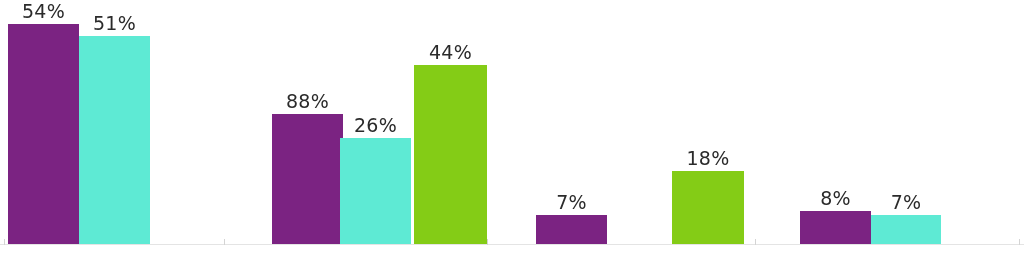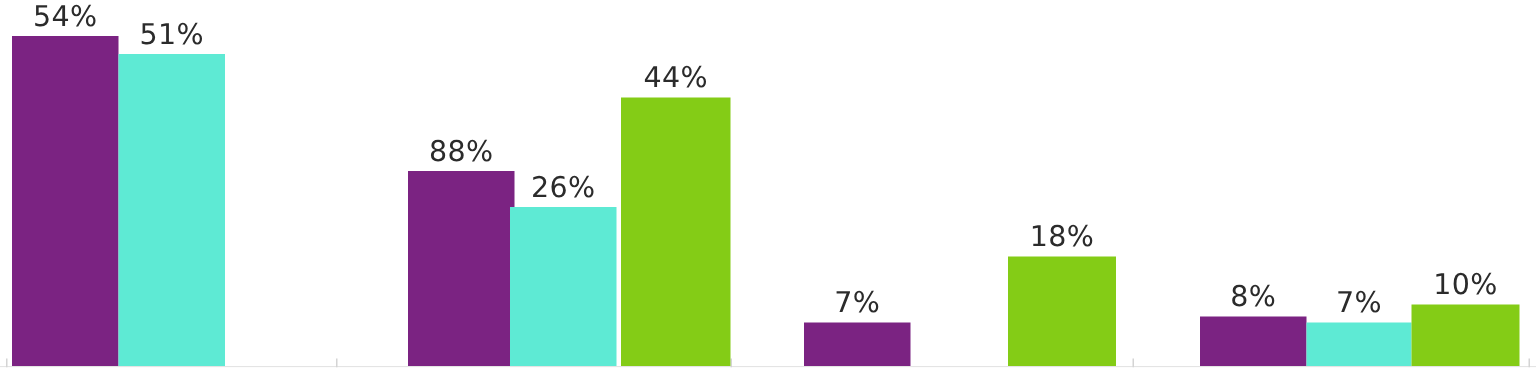--- a/index.html
+++ b/index.html
@@ -108,19 +108,16 @@
       </div>
     </div>
 
     <div class="bar-group" style="left:800px; width:213px;">
       <div class="bar series-0" style="left:0px;   width:71px; height:33px;">
         <span class="bar-label">8%</span>
       </div>
       <div class="bar series-1" style="left:71px;  width:70px; height:29px;">
         <span class="bar-label">7%</span>
       </div>
-      <div class="bar series-2" style="left:141px; width:72px; height:41px;">
-        <span class="bar-label">10%</span>
-      </div>
     </div>
 
   </div>
 </div>
 
 </body></html>

